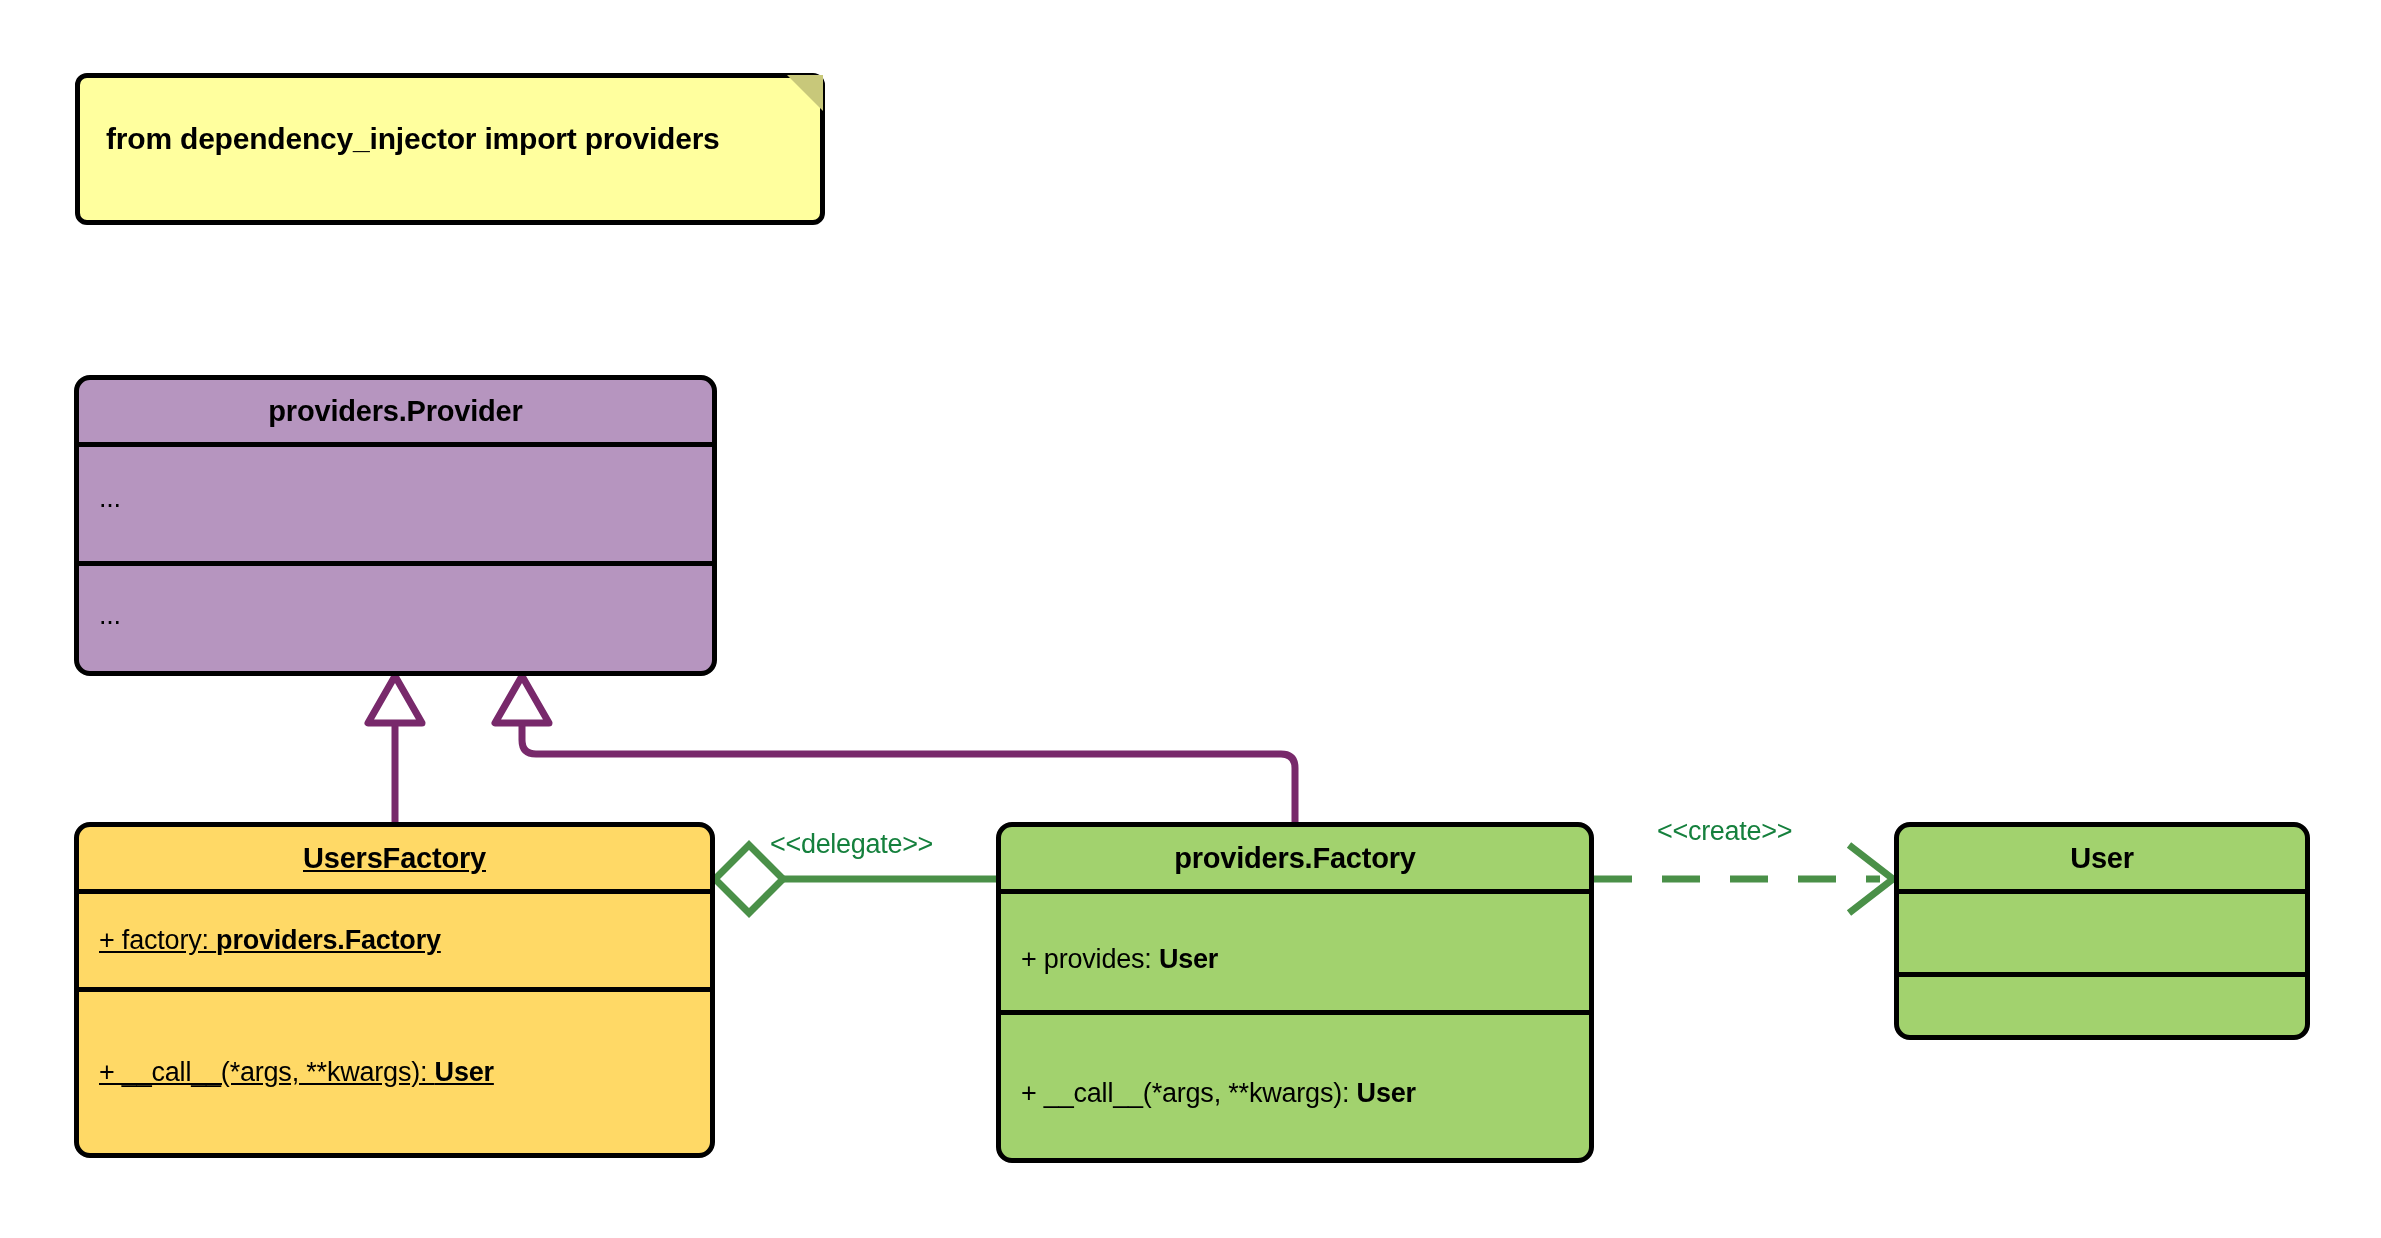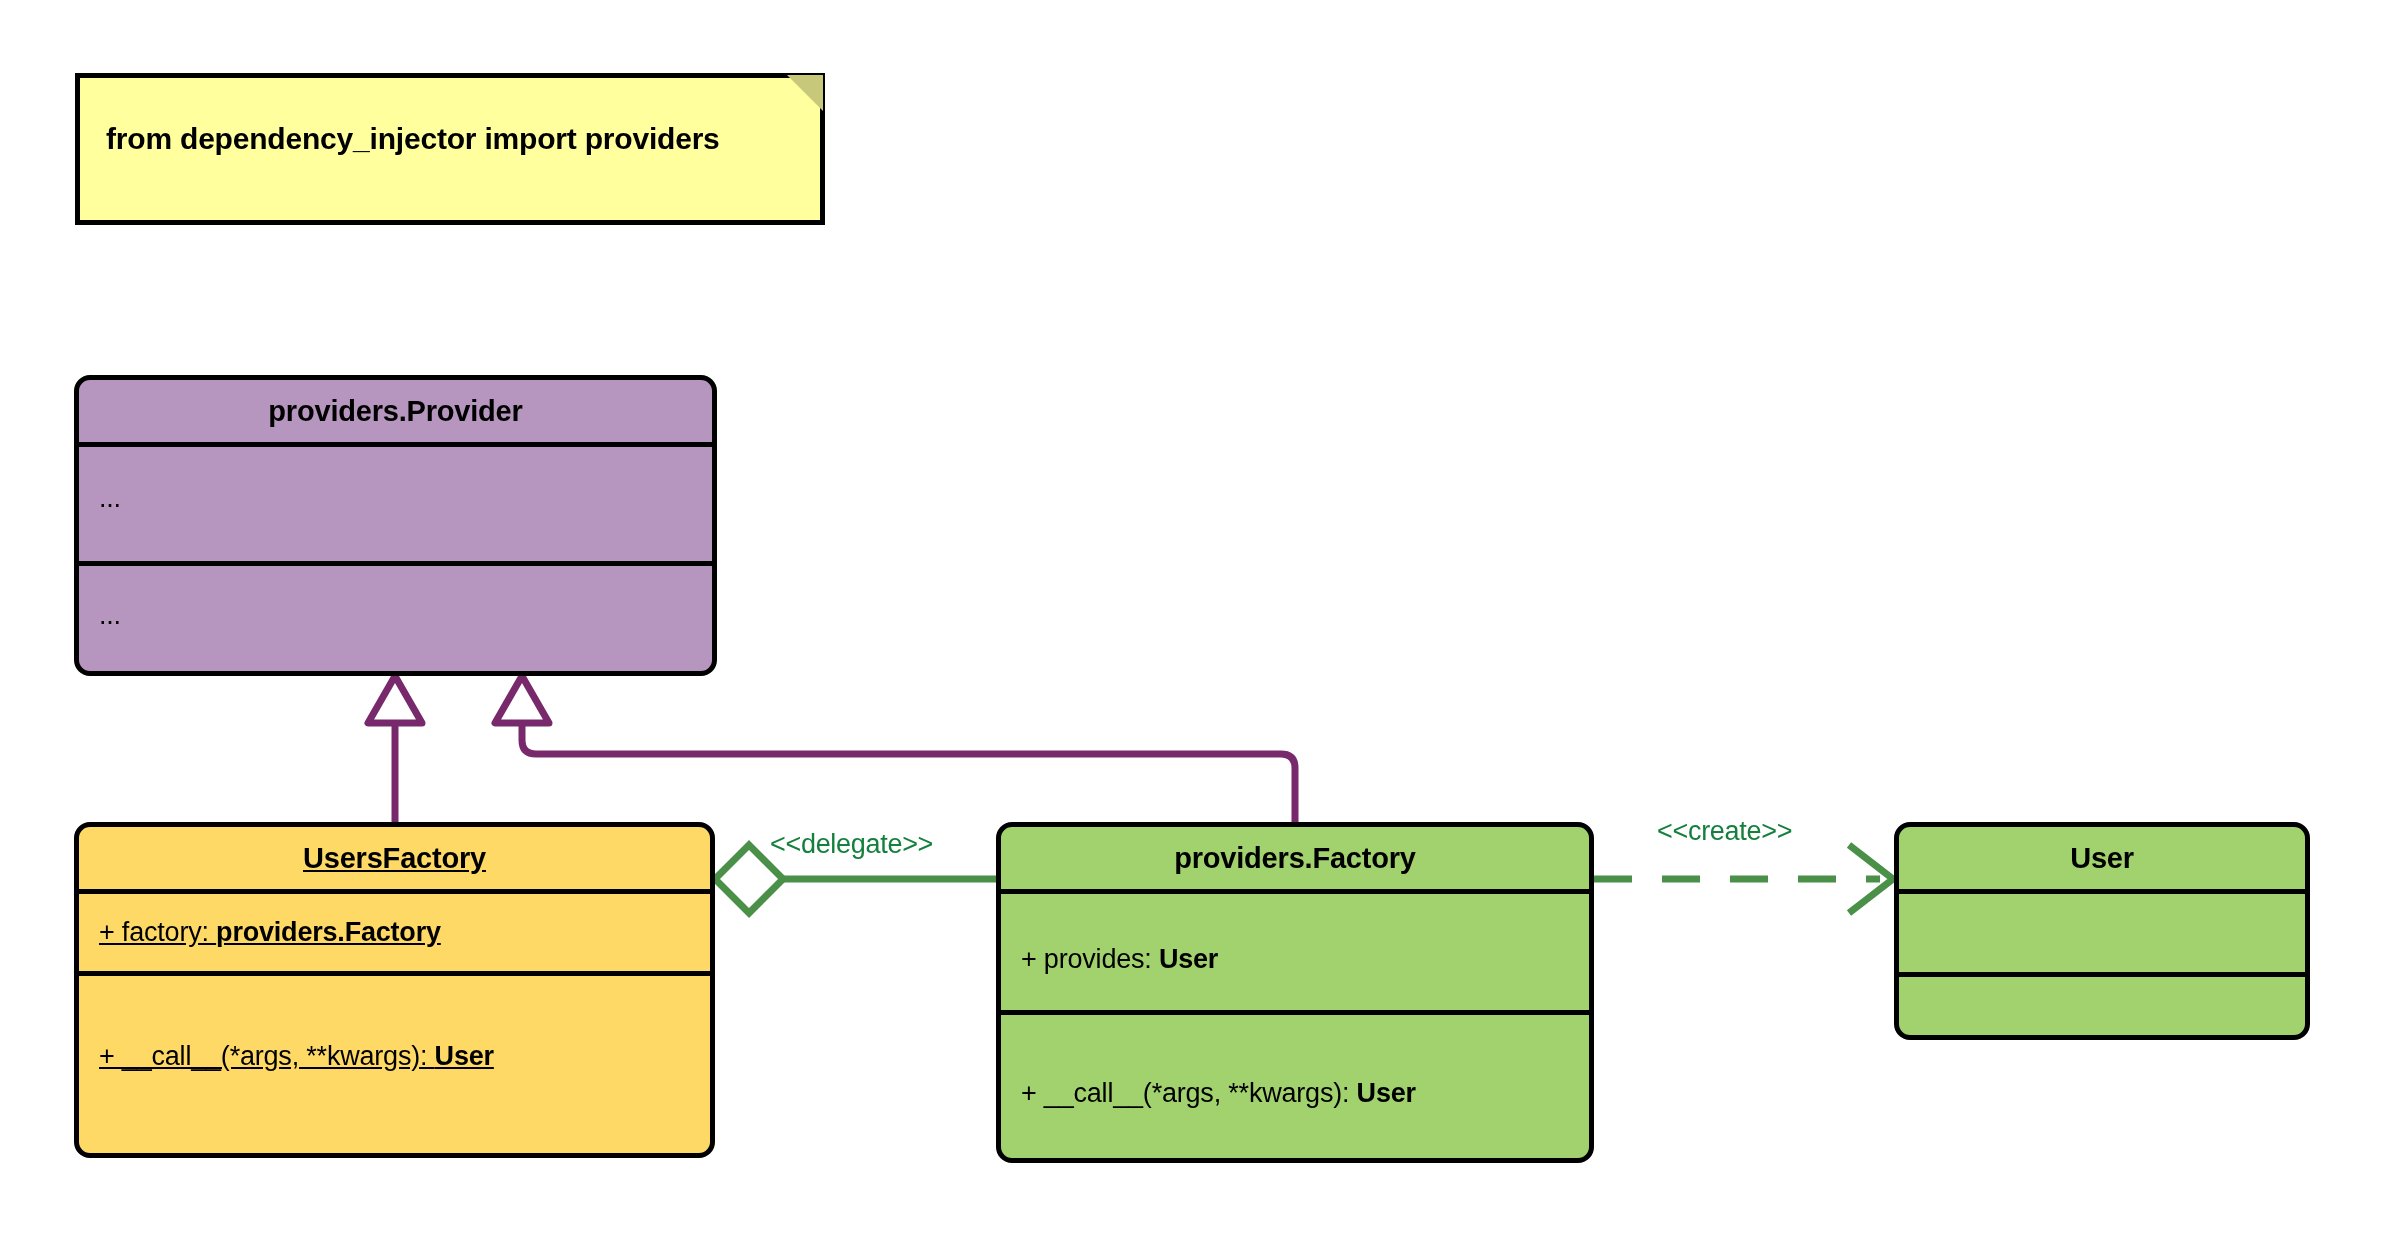--- a/index.html
+++ b/index.html
@@ -23,21 +23,21 @@
     width: 2381px;
     height: 1238px;
     pointer-events: none;
   }
 
   
   .note {
     position: absolute;
     box-sizing: border-box;
     border: 5px solid #000000;
-    border-radius: 0;
+    border-radius: 12px;
     background: #FFFF9E;
   }
   .note-text {
     position: absolute;
     left: 26px;
     top: 44px;
     font-size: 30px;
     font-weight: bold;
     color: #000000;
     white-space: nowrap;
@@ -149,21 +149,21 @@
     <div class="cls-sect divider" style="height:119px;">
       <span class="dots">...</span>
     </div>
     <div class="cls-sect" style="height:110px;">
       <span class="dots">...</span>
     </div>
   </div>
 
   <div class="cls theme-yellow" style="left:74px; top:822px; width:641px; height:336px;">
     <div class="cls-title" style="height:67px;">UsersFactory</div>
-    <div class="cls-sect divider" style="height:82px;">
+    <div class="cls-sect divider" style="height:98px;">
       <span><span>+ factory: </span><span class="b">providers.Factory</span></span>
     </div>
     <div class="cls-sect" style="height:161px;">
       <span><span>+ __call__(*args, **kwargs): </span><span class="b">User</span></span>
     </div>
   </div>
 
   <div class="cls theme-green" style="left:996px; top:822px; width:598px; height:341px;">
     <div class="cls-title" style="height:67px;">providers.Factory</div>
     <div class="cls-sect divider" style="height:107px;margin-top:14px;">

